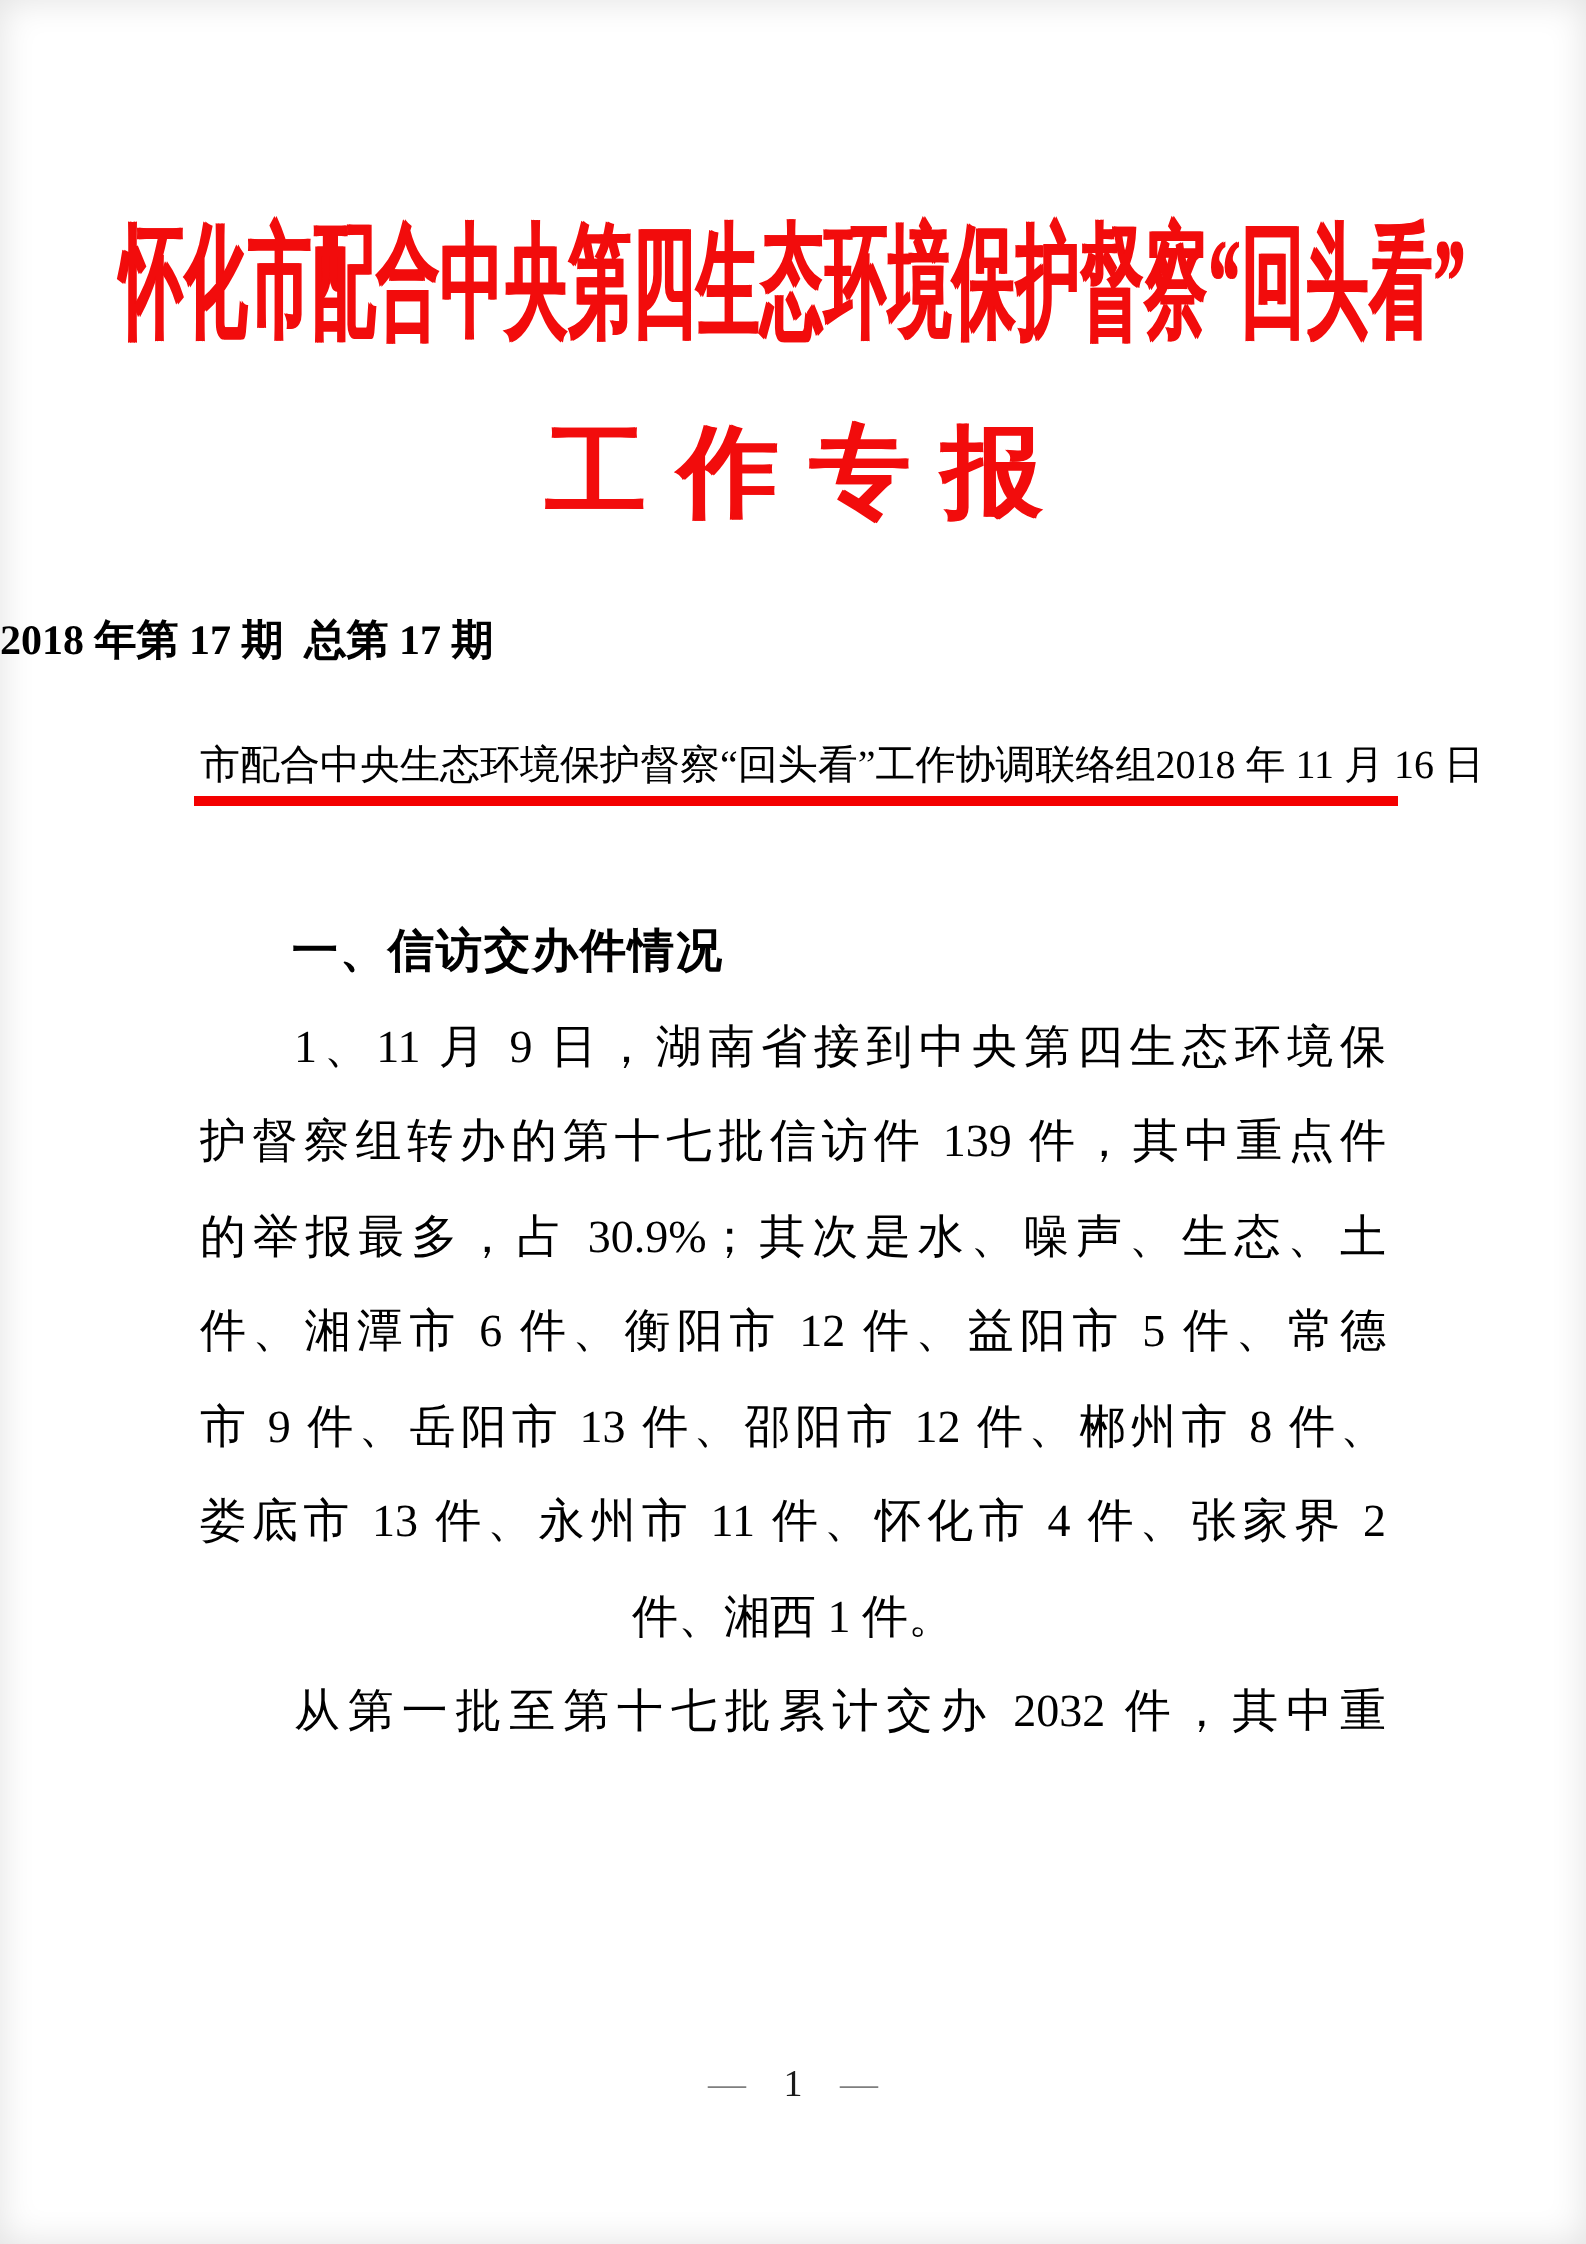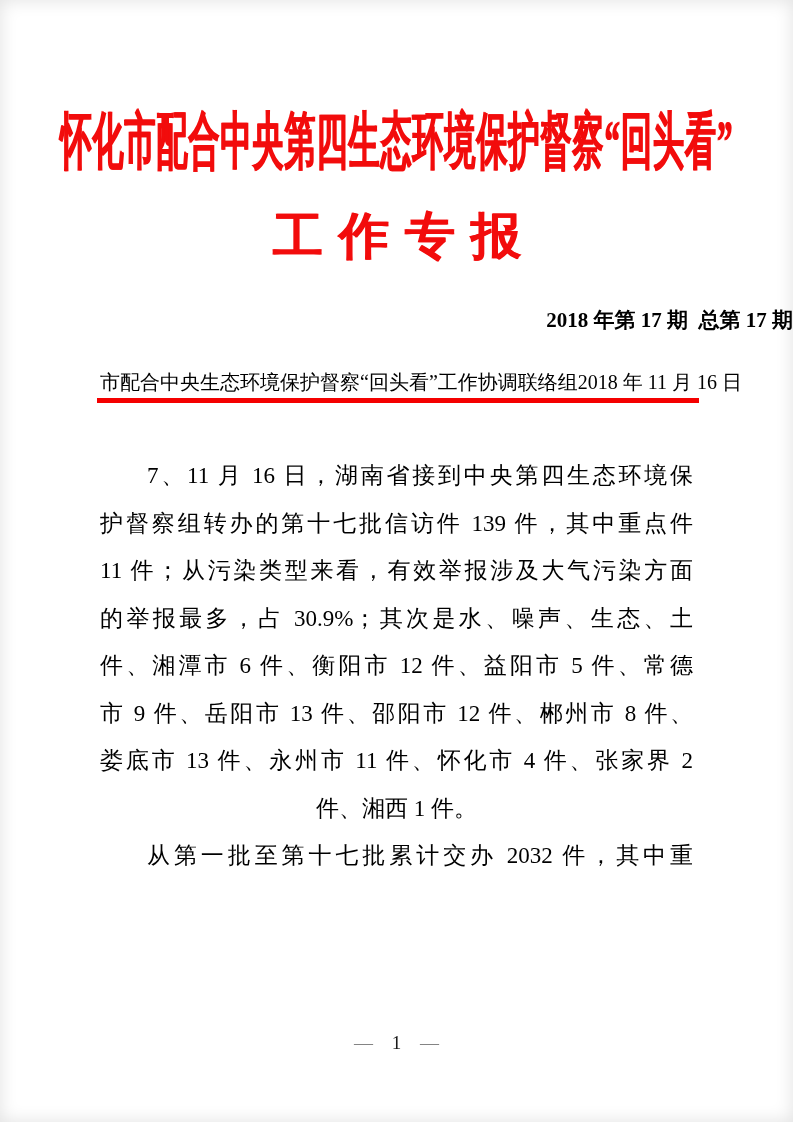--- a/index.html
+++ b/index.html
@@ -44,21 +44,21 @@
     color: #f20c0c;
     letter-spacing: 16px;
     margin-left: 16px; 
     white-space: nowrap;
     text-shadow: 1px 0 0 #f20c0c;
     font-family: Liberation Serif, serif;
   }
   .issue-line {
     position: absolute;
     top: 306px; left: 0; right: 0;
-    text-align: right;
+    text-align: left;
     font-size: 21px;
     font-weight: bold;
     white-space: pre;
   }
   .org-row {
     position: absolute;
     top: 369px; left: 100px; right: 97px;
     display: flex;
     justify-content: space-between;
     align-items: baseline;
@@ -122,24 +122,24 @@
   <div class="issue-line">2018 年第 17 期  总第 17 期</div>
 
   <div class="org-row">
     <span>市配合中央生态环境保护督察“回头看”工作协调联络组</span>
     <span>2018 年 11 月 16 日</span>
   </div>
 
   <div class="red-rule"></div>
 
   <div class="content">
+    <div class="section-heading">一、信访交办件情况</div>
 
-    <div class="jline indent">7、11 月 16 日，湖南省接到中央第四生态环境保</div>
+    <div class="jline indent">1、11 月 9 日，湖南省接到中央第四生态环境保</div>
     <div class="jline">护督察组转办的第十七批信访件 139 件，其中重点件</div>
-    <div class="jline">11 件；从污染类型来看，有效举报涉及大气污染方面</div>
     <div class="jline">的举报最多，占 30.9%；其次是水、噪声、生态、土</div>
     <div class="jline">件、湘潭市 6 件、衡阳市 12 件、益阳市 5 件、常德</div>
     <div class="jline">市 9 件、岳阳市 13 件、邵阳市 12 件、郴州市 8 件、</div>
     <div class="jline">娄底市 13 件、永州市 11 件、怀化市 4 件、张家界 2</div>
     <div class="plain-line">件、湘西 1 件。</div>
 
     <div class="jline indent">从第一批至第十七批累计交办 2032 件，其中重</div>
   </div>
 
   <div class="page-footer">

